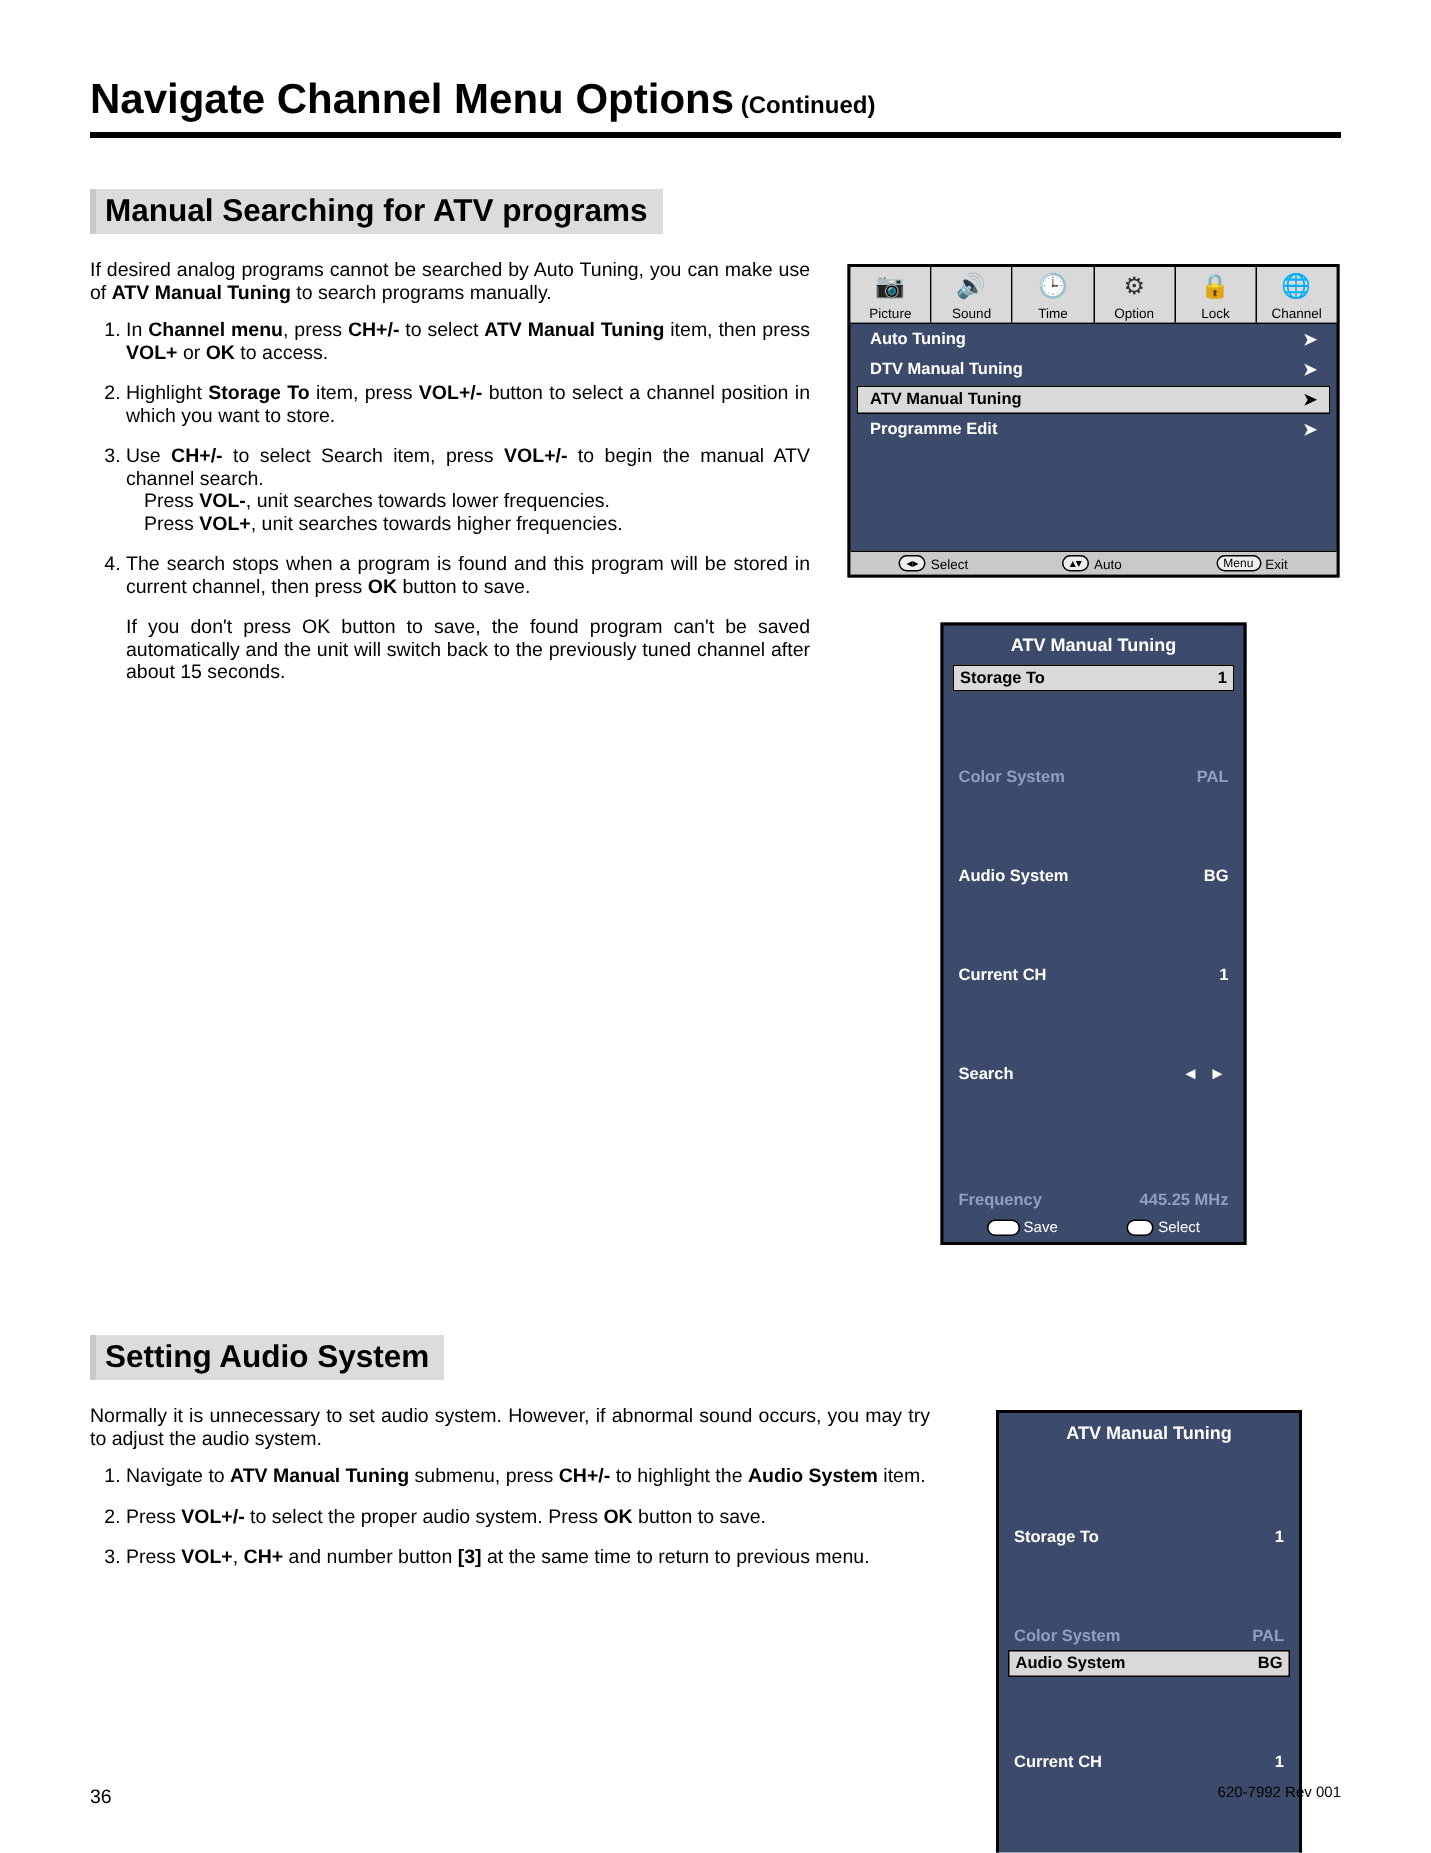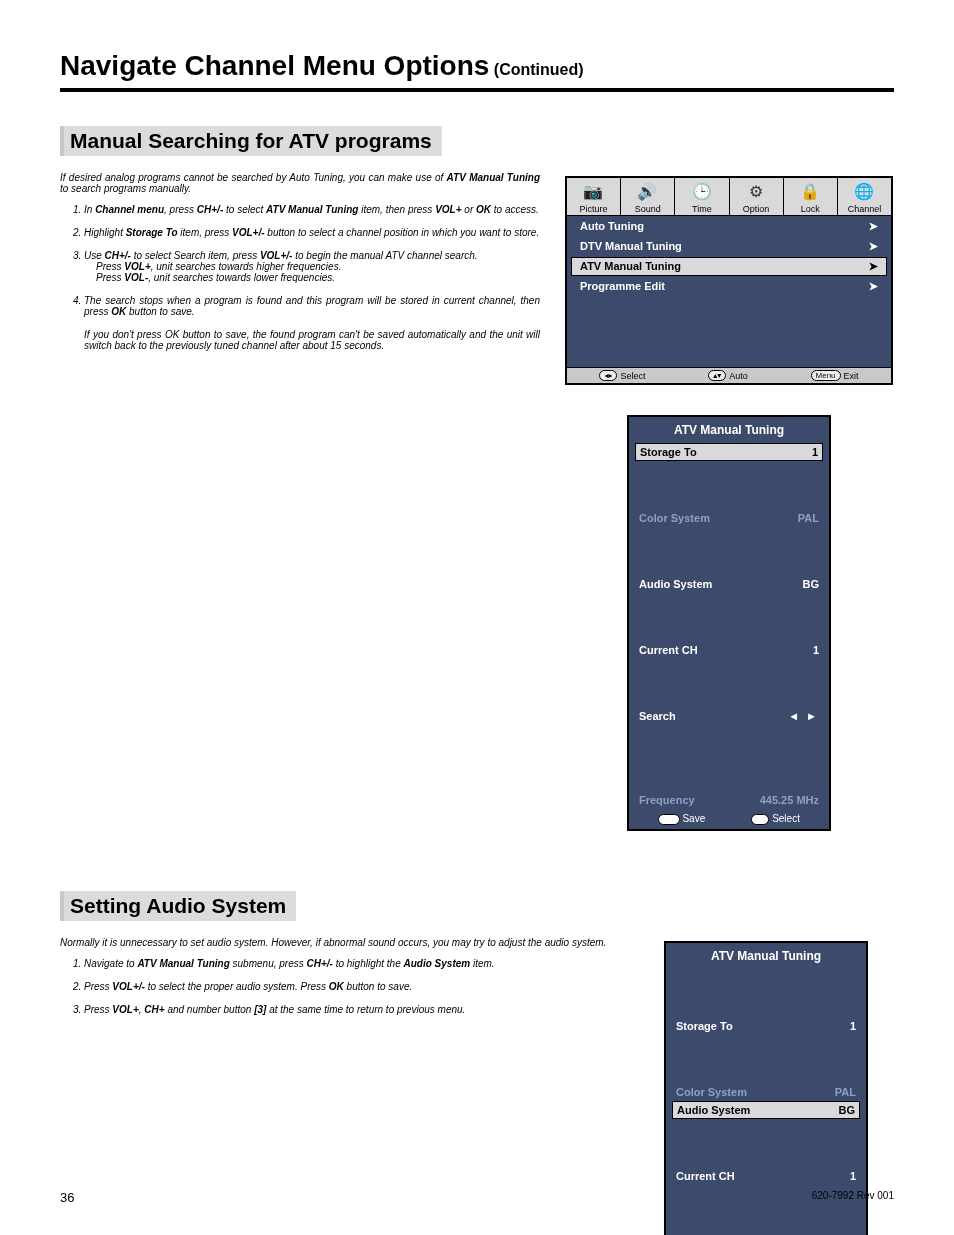--- a/index.html
+++ b/index.html
@@ -38,23 +38,22 @@
     margin-bottom: 16px;
   }
   .section {
     display: flex;
     flex-direction: row;
     justify-content: space-between;
     margin-bottom: 60px;
   }
   .text-col {
     width: 480px;
-    font-size: 10px;
+    font-size: 13px;
     text-align: justify;
-    font-style: italic;
   }
   .text-col p { margin: 0 0 10px 0; }
   .text-col ol { margin: 0; padding-left: 24px; }
   .text-col li { margin-bottom: 12px; text-align: justify; }
   .indent { margin-left: 12px; }
   .b { font-weight: bold; }
   .figs-col {
     width: 330px;
     display:flex;
     flex-direction:column;
@@ -212,22 +211,22 @@
       </p>
       <ol>
         <li>
           <span>In </span><span class="b">Channel menu</span><span>, press </span><span class="b">CH+/-</span><span> to select </span><span class="b">ATV Manual Tuning</span><span> item, then press </span><span class="b">VOL+</span><span> or </span><span class="b">OK</span><span> to access.</span>
         </li>
         <li>
           <span>Highlight </span><span class="b">Storage To</span><span> item, press </span><span class="b">VOL+/-</span><span> button to select a channel position in which you want to store.</span>
         </li>
         <li>
           <span>Use </span><span class="b">CH+/-</span><span> to select Search item, press </span><span class="b">VOL+/-</span><span> to begin the manual ATV channel search.</span>
+          <div class="indent"><span>Press </span><span class="b">VOL-</span><span>, unit searches towards lower frequencies.</span></div>
           <div class="indent"><span>Press </span><span class="b">VOL+</span><span>, unit searches towards higher frequencies.</span></div>
-          <div class="indent"><span>Press </span><span class="b">VOL-</span><span>, unit searches towards lower frequencies.</span></div>
         </li>
         <li>
           <span>The search stops when a program is found and this program will be stored in current channel, then press </span><span class="b">OK</span><span> button to save.</span>
           <p style="margin-top:12px;">If you don't press OK button to save, the found program can't be saved automatically and the unit will switch back to the previously tuned channel after about 15 seconds.</p>
         </li>
       </ol>
     </div>
 
     <div class="figs-col">
 

